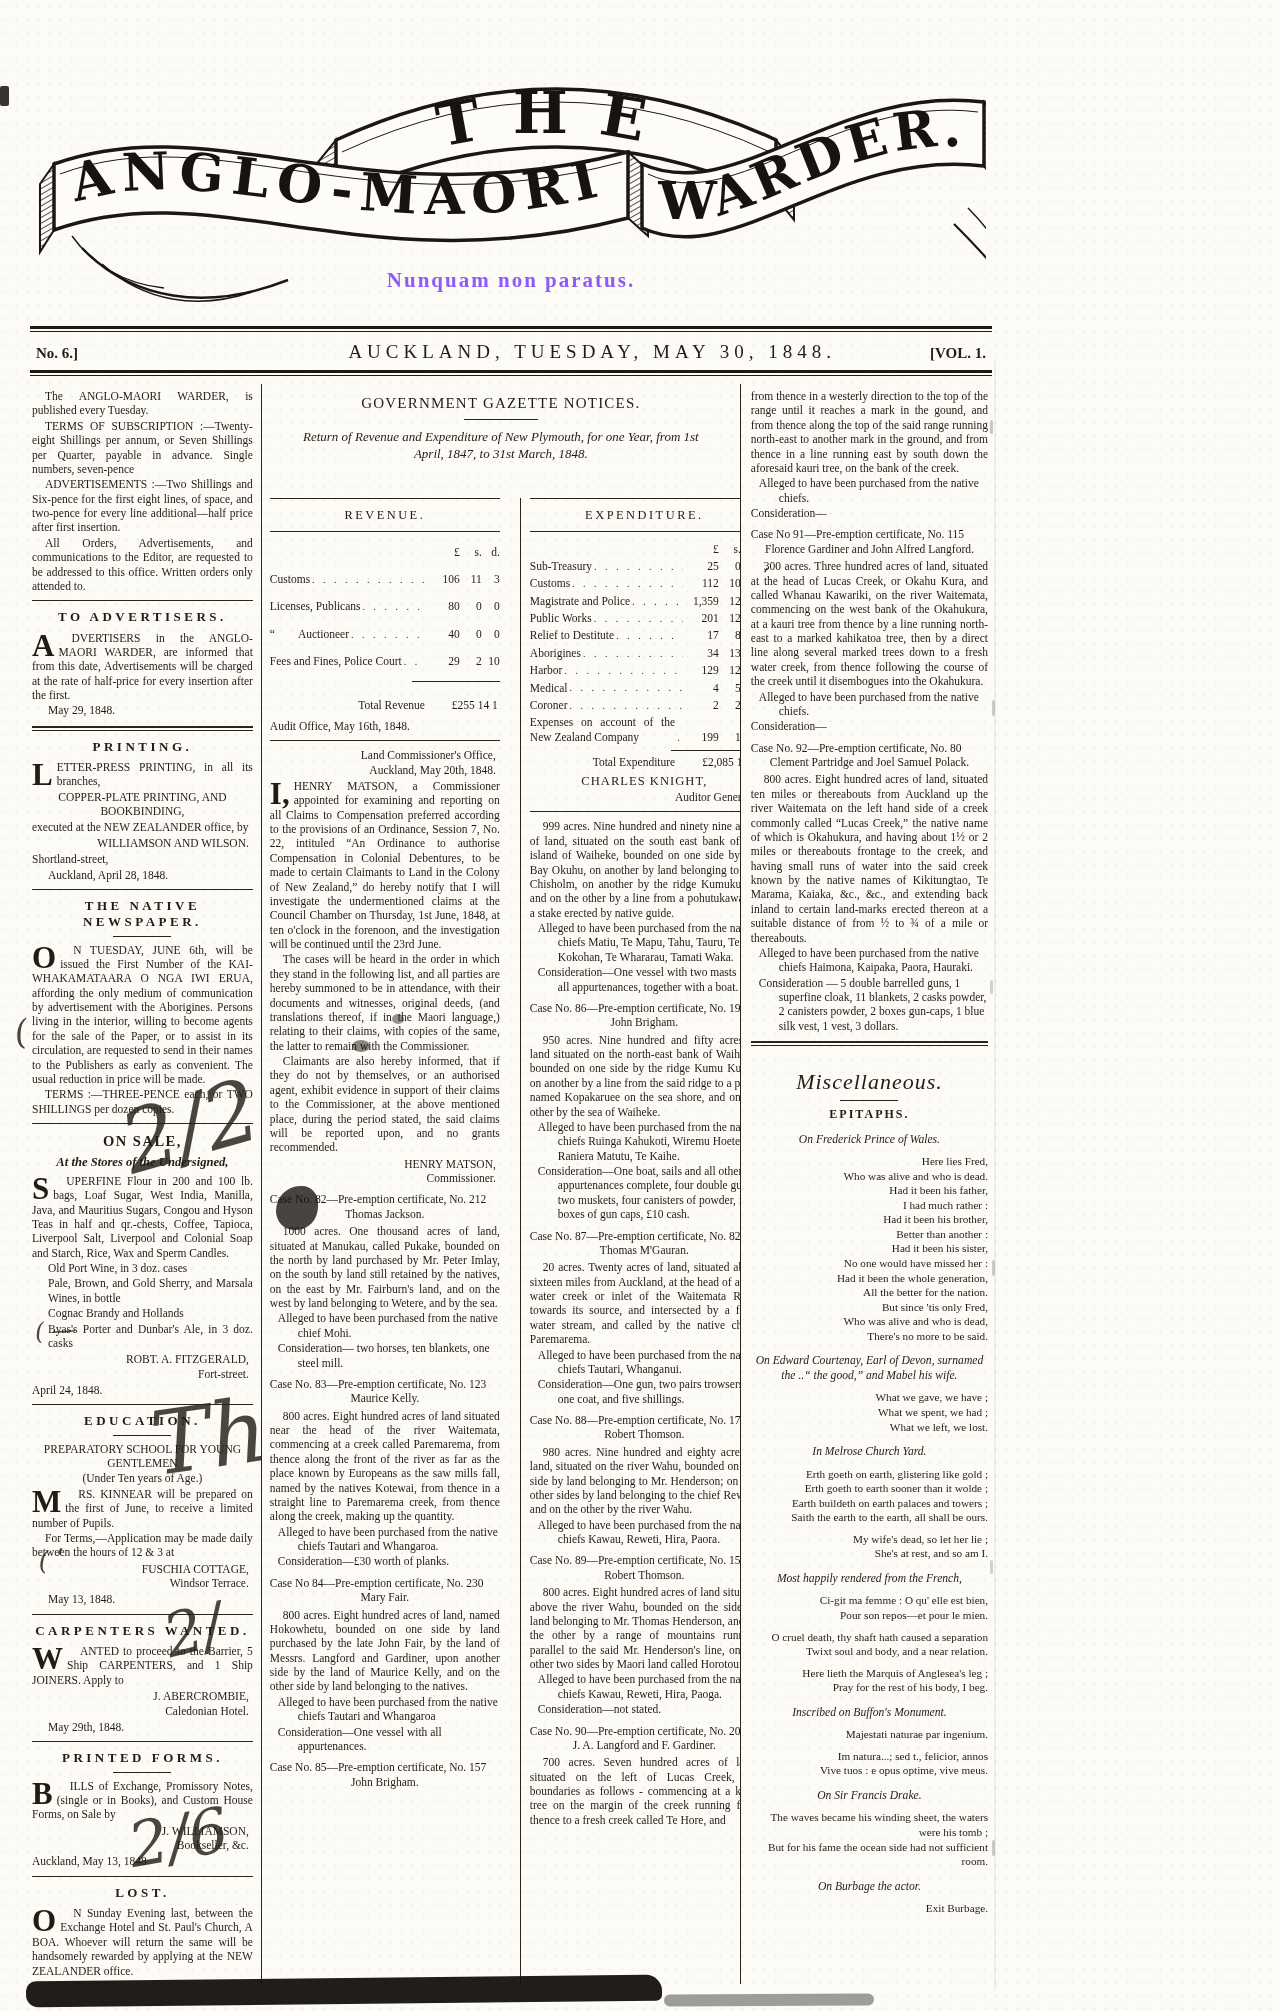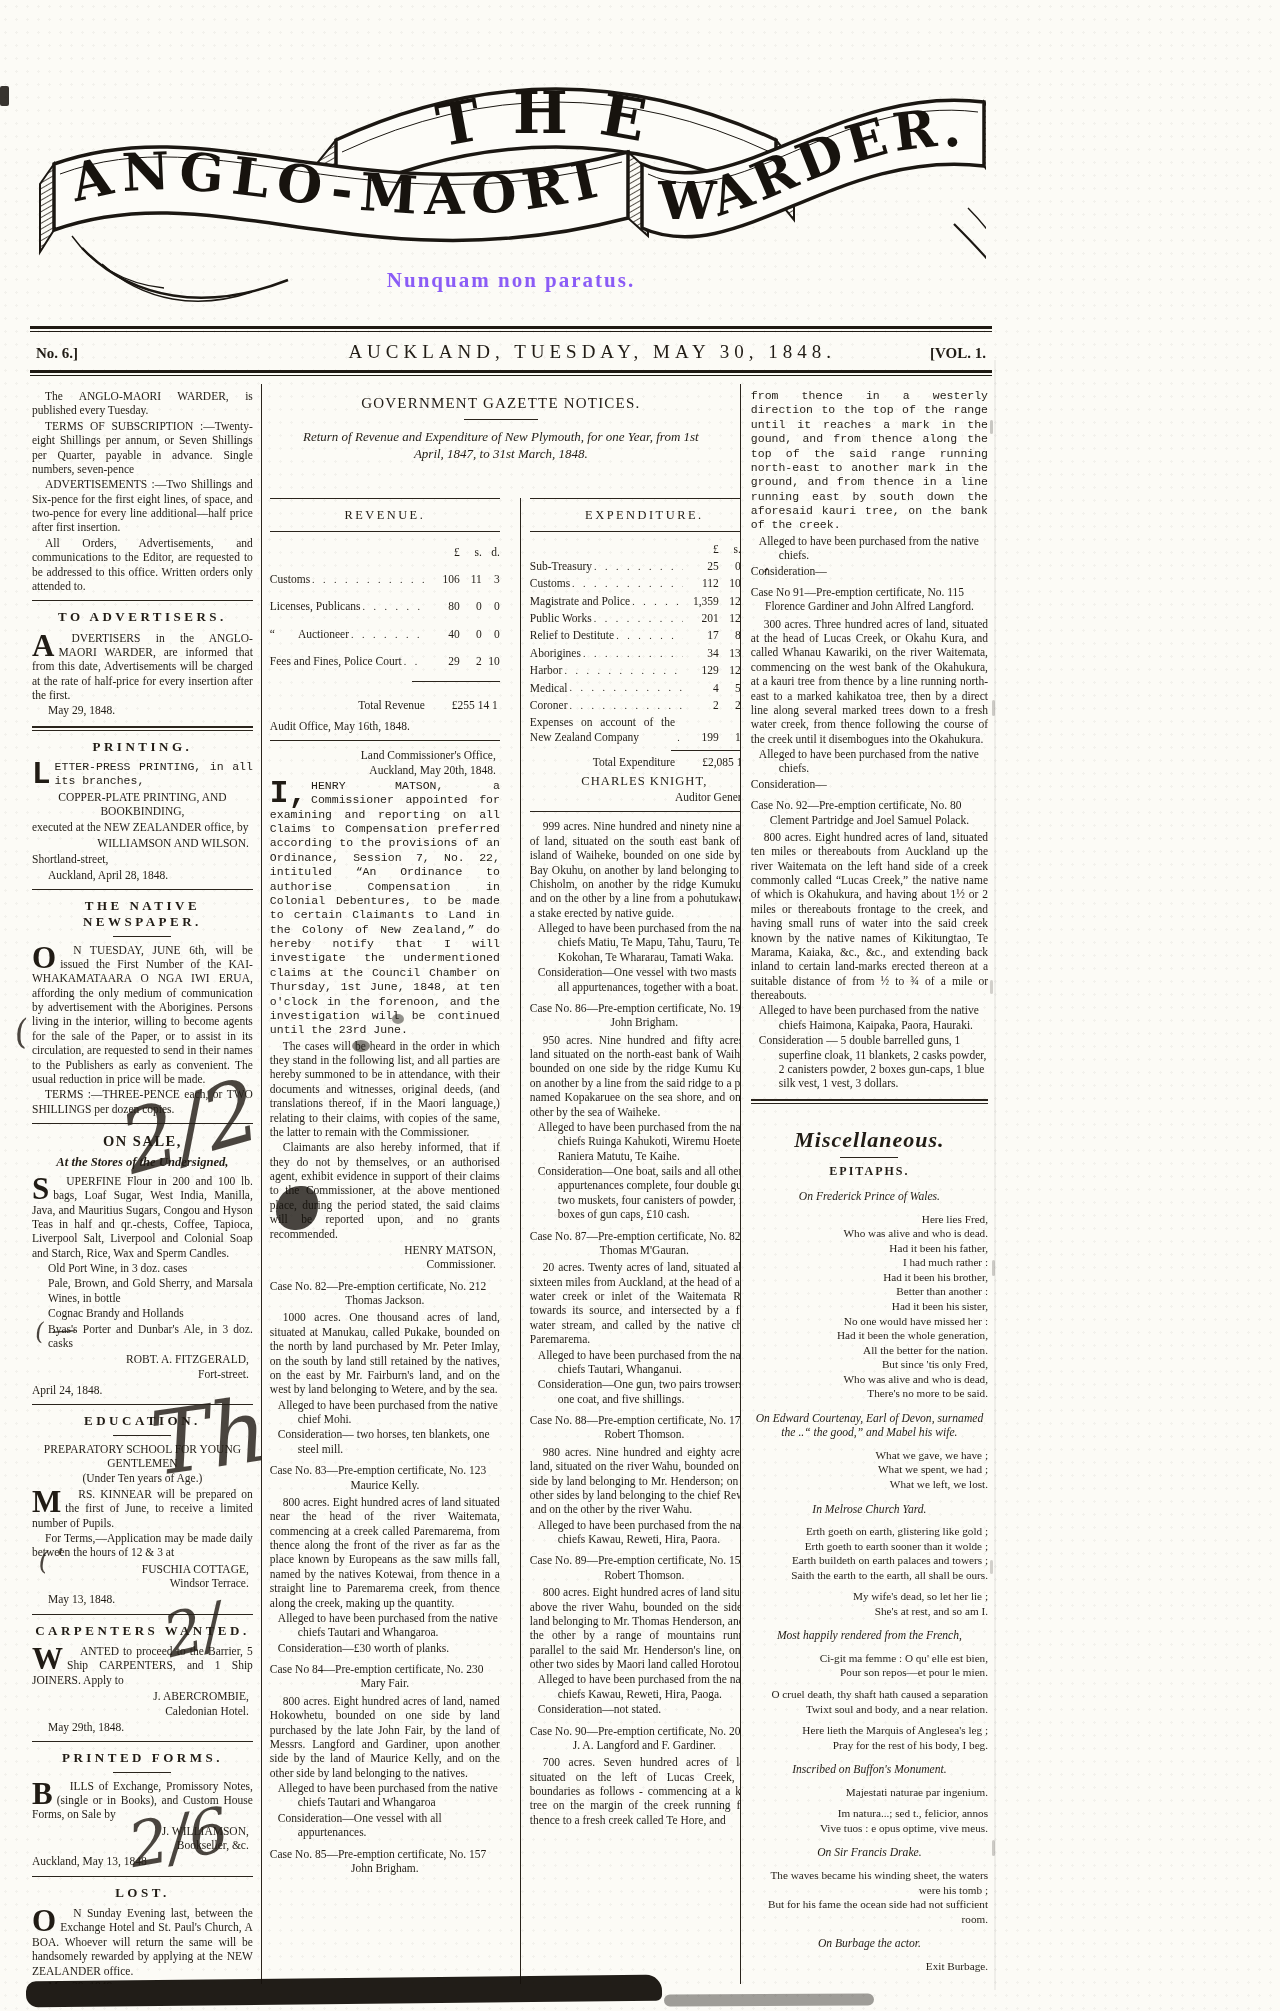--- a/index.html
+++ b/index.html
@@ -25,40 +25,40 @@
   .gz-head{padding:6px 8px 0 8px;height:108px;}
   .gz-title{text-align:center;font-size:15px;letter-spacing:1.2px;margin-top:4px;}
   .gz-rule{width:74px;border-top:1.3px solid #2a241c;margin:6px auto 8px auto;}
   .gz-sub{text-align:center;font-style:italic;font-size:13px;line-height:1.35;margin:0 18px;}
   .mid-cols{display:flex;height:1492px;overflow:hidden;}
   .c2{width:230px;padding:0 20px 0 8px;border-right:1.4px solid #2a241c;}
   .c3{width:229px;padding:0 6px 0 9px;}
   .c4{width:247px;padding:4px 4px 0 10px;border-left:1.4px solid #2a241c;}
   
   .para{text-indent:13px;margin:1px 0;}
-  .para.noind{text-indent:0;font-family:Liberation Mono, monospace;}
+  .para.noind{text-indent:0;}
   .dropcap{float:left;font-size:31px;line-height:25px;padding:2px 4px 0 0;font-weight:bold;text-indent:0;}
   .ad-heading{text-align:center;font-weight:bold;letter-spacing:3.5px;font-size:13px;margin:8px 0 5px 0;}
   .ad-heading.it{letter-spacing:1.5px;font-size:14.5px;font-weight:bold;}
   .subhead.it{text-align:center;font-style:italic;font-weight:bold;font-size:12.6px;margin-bottom:3px;}
   .rule{border:none;border-top:1.3px solid #2a241c;margin:7px 0;}
   .rule.short{width:58px;margin:4px auto 6px auto;}
   .rule.dbl{border-top:2.6px solid #2a241c;border-bottom:1px solid #2a241c;height:2px;margin:8px 0;}
   .line{margin:1px 0;}
   .line.ind{padding-left:16px;}
   .line.center{text-align:center;}
   .line.center.bold{font-weight:bold;letter-spacing:2px;font-size:12px;margin:6px 0;}
   .rightblk{text-align:right;padding-right:4px;margin:2px 0;}
   .hang{padding-left:28px;text-indent:-20px;text-align:left;margin:1px 0;}
   .caseblk{margin:7px 0 3px 0;}
   .case1{text-align:left;}
   .case2{text-align:center;}
   .verse{text-align:right;font-size:11.2px;line-height:1.3;margin:7px 0;}
   .vhead{text-align:center;font-style:italic;font-size:11.6px;margin-top:11px;}
-  .blackletter{text-align:center;font-weight:bold;font-style:italic;font-size:22px;letter-spacing:1px;margin:22px 0 2px 0;}
+  .blackletter{text-align:center;font-weight:normal;font-style:italic;font-size:22px;letter-spacing:1px;margin:22px 0 2px 0;}
   
   .mtable{border-top:1.4px solid #2a241c;padding-top:2px;margin-bottom:6px;}
   .mt-title{text-align:center;letter-spacing:2.5px;font-size:12.4px;padding:7px 0;border-bottom:1.4px solid #2a241c;margin-bottom:10px;}
   .mrow{display:flex;align-items:flex-end;margin:3px 0;}
   .mtable.wide .mrow{margin:13px 0;}
   .mrow .grow{flex:1;}
   .mlabel{flex:0 1 auto;max-width:168px;}
   .leader{flex:1 1 6px;overflow:hidden;white-space:nowrap;letter-spacing:3px;font-size:10px;padding:0 2px;}
   .leader::after{content:". . . . . . . . . . . . . . . . . . . . . . . . . . . .";}
   .mnum{flex:0 0 auto;text-align:right;}

